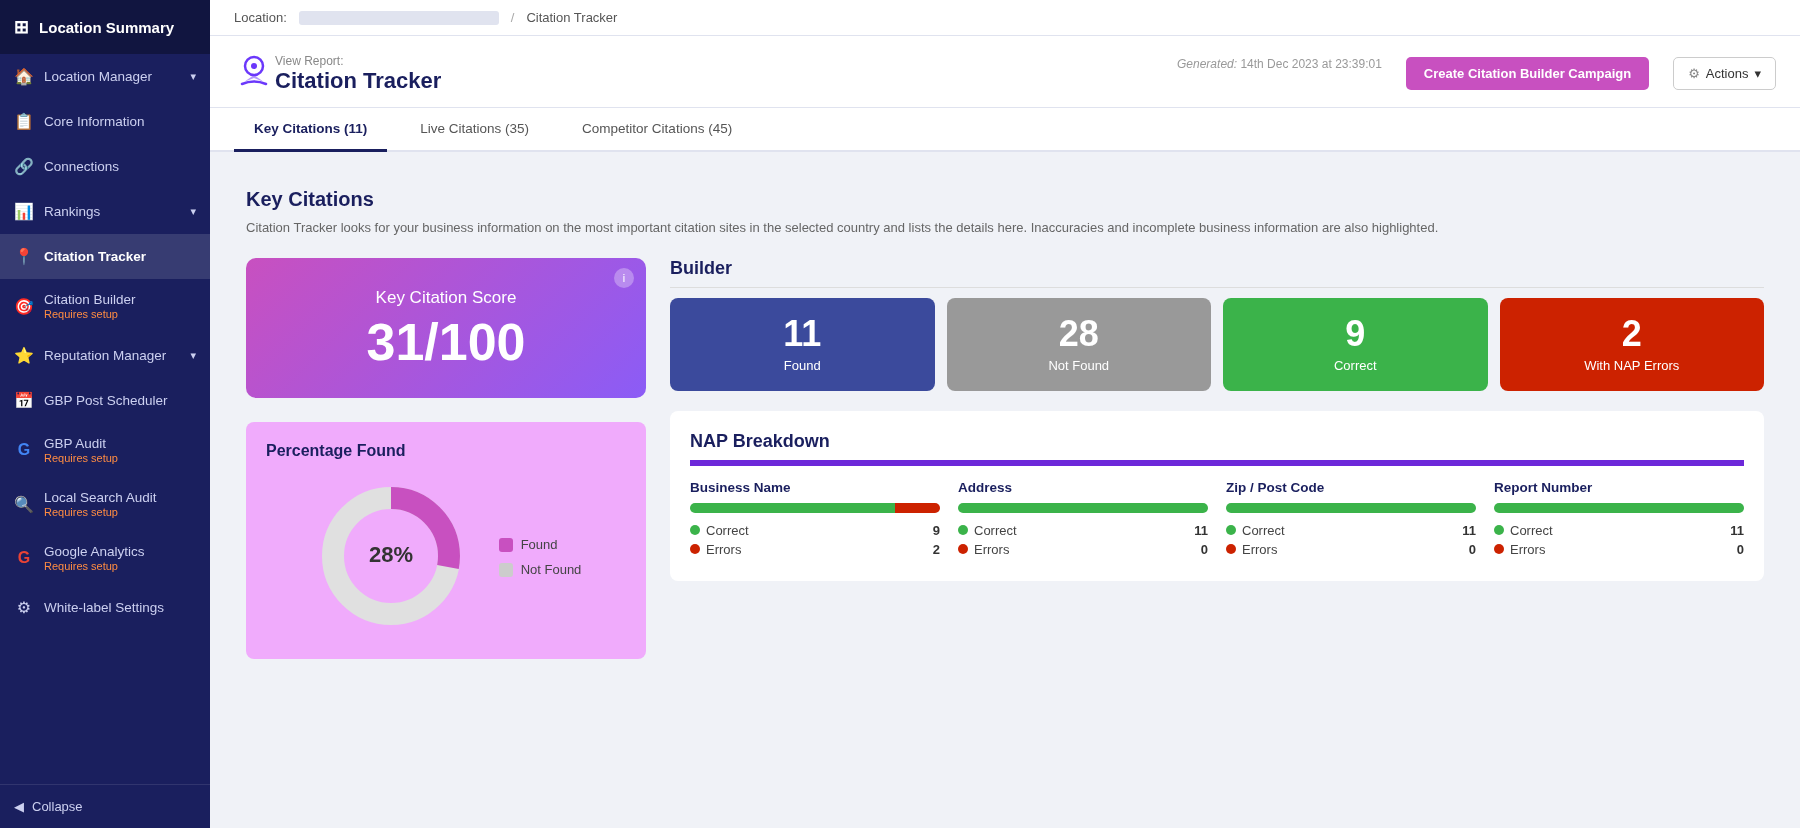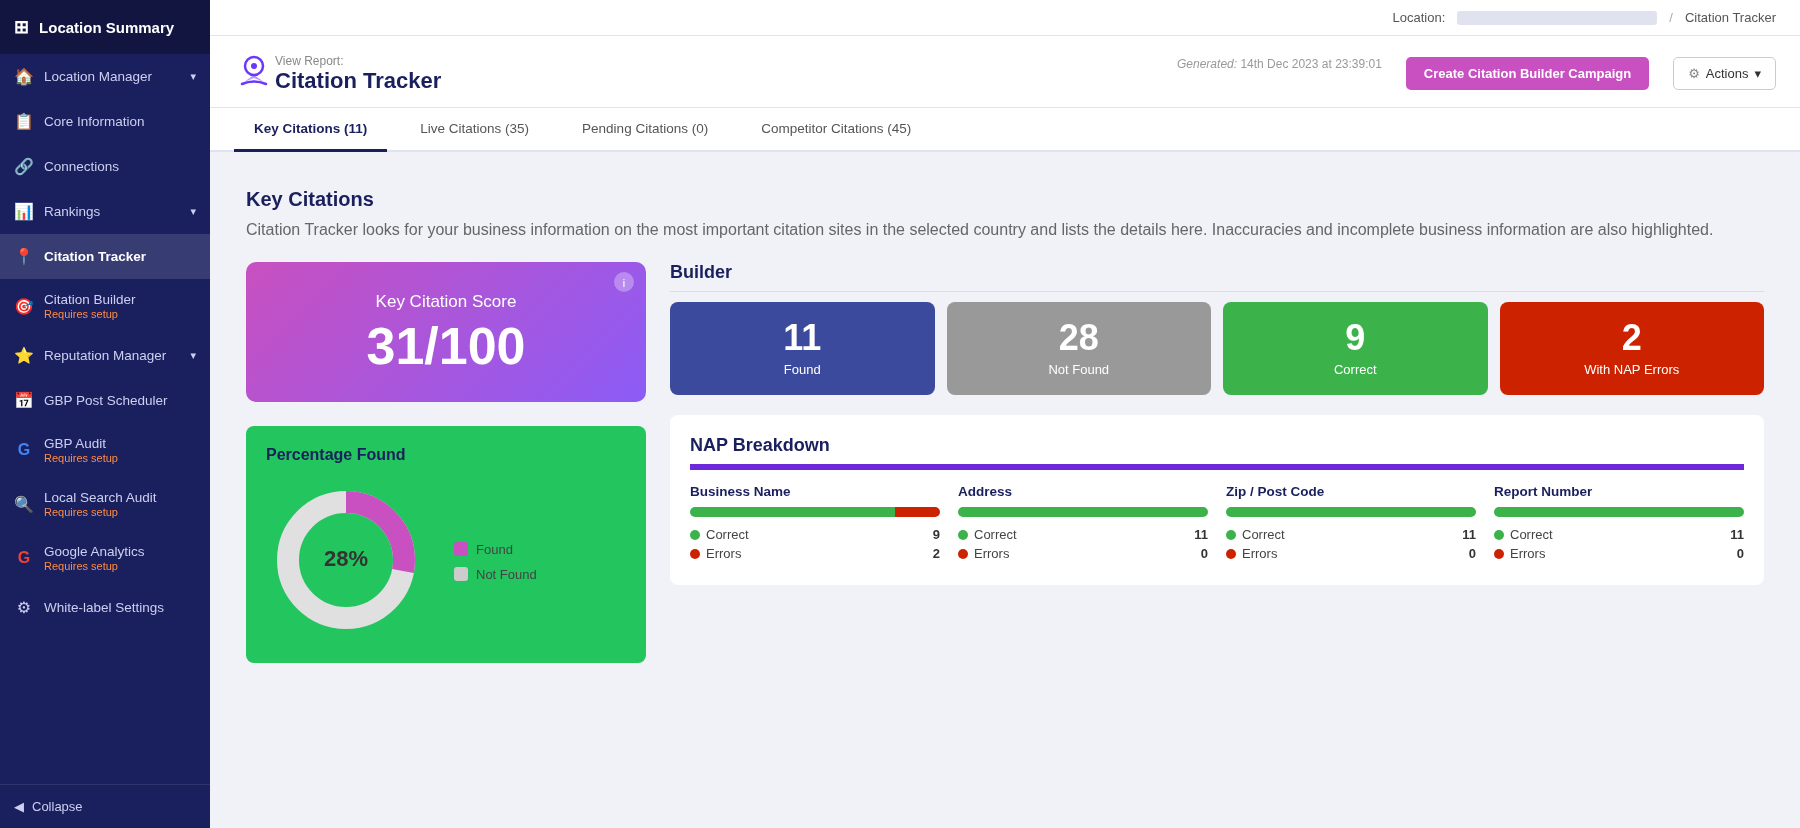--- a/index.html
+++ b/index.html
@@ -66,21 +66,20 @@
     
     .breadcrumb {
       background: #fff;
       padding: 10px 24px;
       font-size: 13px;
       color: #555;
       border-bottom: 1px solid #e0e3ef;
       display: flex;
       align-items: center;
       gap: 12px;
-      justify-content: flex-end;
     }
     .breadcrumb .location-redacted {
       background: #e0e3ef;
       border-radius: 3px;
       padding: 2px 20px;
       display: inline-block;
       min-width: 200px;
       height: 14px;
     }
     .breadcrumb .sep { color: #aaa; }
@@ -148,21 +147,21 @@
 
     
     .content-area {
       flex: 1;
       overflow-y: auto;
       padding: 36px;
       background: #f0f2f7;
     }
 
     .section-title { font-size: 20px; font-weight: 700; color: #1a1f5e; margin-bottom: 6px; }
-    .section-desc { font-size: 16px; color: #666; margin-bottom: 20px; line-height: 1.5; margin-top: 7px; }
+    .section-desc { font-size: 13px; color: #666; margin-bottom: 20px; line-height: 1.5; margin-top: 7px; }
 
     
     .two-col { display: flex; gap: 24px; }
     .left-col { width: 400px; min-width: 400px; }
     .right-col { flex: 1; }
 
     
     .score-card {
       background: linear-gradient(135deg, #c850c0, #8b5cf6);
       border-radius: 10px;
@@ -206,23 +205,23 @@
       color: #fff;
     }
     .summary-card .card-num { font-size: 36px; font-weight: 700; line-height: 1; }
     .summary-card .card-label { font-size: 13px; margin-top: 6px; }
     .card-found { background: #3b4a9c; }
     .card-notfound { background: #999; }
     .card-correct { background: #3bb34a; }
     .card-errors { background: #cc2200; }
 
     
-    .donut-section { background: #22c55e; border-radius: 8px; padding: 20px; }
+    .donut-section { background: #f0abfc; border-radius: 8px; padding: 20px; }
     .donut-title { font-size: 16px; font-weight: 700; color: #1a1f5e; margin-bottom: 16px; }
-    .donut-wrap { display: flex; align-items: center; gap: 28px; }
+    .donut-wrap { display: flex; align-items: center; gap: 28px; justify-content: center; }
     .donut-svg { width: 160px; height: 160px; }
     .donut-legend { display: flex; flex-direction: column; gap: 10px; }
     .legend-item { display: flex; align-items: center; gap: 8px; font-size: 13px; color: #444; }
     .legend-dot { width: 14px; height: 14px; border-radius: 3px; }
     .legend-dot.found { background: #c850c0; }
     .legend-dot.notfound { background: #ccc; }
 
     
     .nap-section { background: #fff; border-radius: 8px; padding: 20px; }
     .nap-title { font-size: 18px; font-weight: 700; color: #1a1f5e; margin-bottom: 14px; border-bottom: 6px solid #6d28d9; padding-bottom: 8px; }
@@ -362,21 +361,20 @@
         <span class="gear">⚙</span>
         <span>Actions</span>
         <span>▾</span>
       </button>
     </div>
   </div>
 
   <div class="tabs-bar">
     <div class="tab-item active">Key Citations (11)</div>
     <div class="tab-item">Live Citations (35)</div>
-    <div class="tab-item">Pending Citations (0)</div>
     <div class="tab-item">Competitor Citations (45)</div>
   </div>
 
   <div class="content-area">
     <div class="section-title">Key Citations</div>
     <div class="section-desc">Citation Tracker looks for your business information on the most important citation sites in the selected country and lists the details here. Inaccuracies and incomplete business information are also highlighted.</div>
 
     <div class="two-col">
 
       <div class="left-col">

